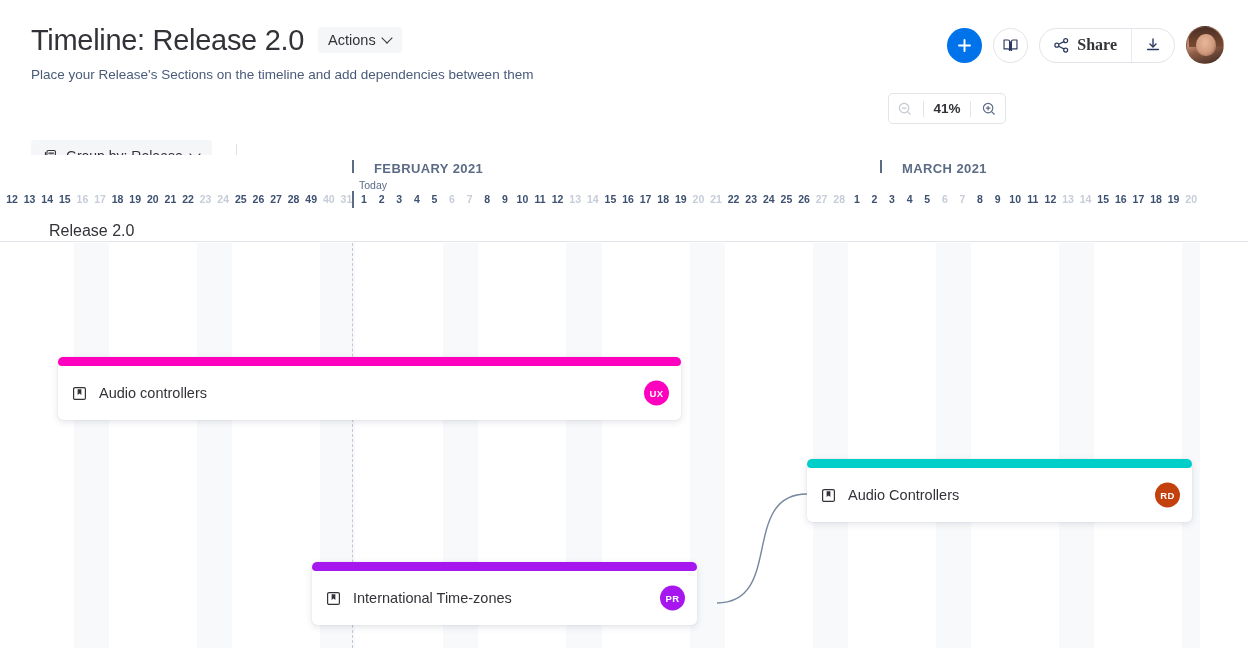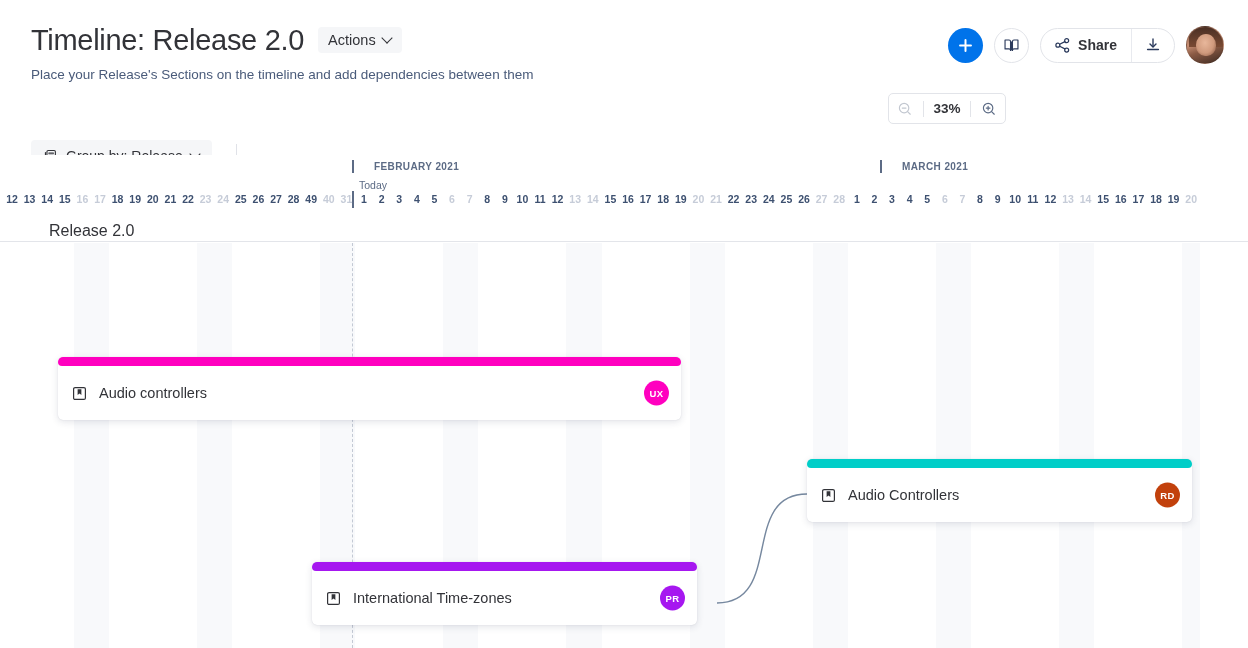--- a/index.html
+++ b/index.html
@@ -67,41 +67,41 @@
   }
   .circ-btn {
     width: 35px; height: 35px; border-radius: 50%; background: #fff; border: 1px solid #e2e4e9;
     display: flex; align-items: center; justify-content: center; cursor: pointer;
   }
   .share-group {
     display: flex; align-items: center; height: 35px; border: 1px solid #e2e4e9; border-radius: 18px; overflow: hidden; background:#fff;
   }
   .share-btn {
     display: flex; align-items: center; gap: 7px; padding: 0 14px 0 13px; height: 100%;
-    font-size: 14px; font-weight: 700; color: #323338; cursor: pointer; background: transparent; border: none;
+    font-size: 16px; font-weight: 700; color: #323338; cursor: pointer; background: transparent; border: none; font-family: Liberation Serif, serif;
   }
   .share-sep { width: 1px; height: 33px; background: #e8eaef; }
   .dl-btn { display: flex; align-items: center; justify-content: center; width: 42px; height: 100%; cursor: pointer; }
   .avatar {
     width: 38px; height: 38px; border-radius: 50%; overflow: hidden; cursor: pointer;
     background: linear-gradient(160deg,#6b4636 0%,#c88f74 38%,#8a5a44 60%,#3d2a22 100%);
     position: relative; border: 1px solid rgba(0,0,0,0.06);
   }
   .avatar::after {
     content:""; position:absolute; left:9px; top:7px; width:20px; height:22px; border-radius:50% 50% 45% 45%;
     background: radial-gradient(ellipse at 45% 40%, #e8b79b 0%, #d09a7d 55%, #7d4d38 100%);
   }
   .avatar::before {
     content:""; position:absolute; left:2px; top:0px; width:34px; height:20px; border-radius:50% 50% 0 0;
     background: linear-gradient(180deg,#4a2f24,#7a4a33);
   }
 
   
   .ruler { position: absolute; left: 0; top: 155px; width: 1248px; height: 55px; background: #fff; }
-  .month-lbl { position: absolute; top: 6px; font-size: 10px; font-weight: 700; color: #5c6b85; letter-spacing: 0.4px; white-space: nowrap; }
+  .month-lbl { position: absolute; top: 6px; font-size: 13px; font-weight: 700; color: #5c6b85; letter-spacing: 0.4px; white-space: nowrap; }
   .month-tick { position: absolute; top: 5px; width: 2px; height: 13px; background: #5c6b85; }
   .today-lbl { position: absolute; top: 24px; font-size: 10.5px; color: #5c6b85; white-space: nowrap; }
   .today-tick { position: absolute; top: 36px; width: 2px; height: 17px; background: #5c6b85; }
   .day { position: absolute; top: 38px; font-size: 10.5px; font-weight: 700; color: #3d5070; text-align: center; width: 18px; }
   .day.off { color: #c6ccd8; }
 
   
   .group-head { position: absolute; left: 0; top: 214px; width: 1248px; height: 28px; }
   .group-name { position: absolute; left: 49px; top: 8px; font-size: 16px; color: #323338; }
   .group-rule { position: absolute; left: 0; top: 27px; width: 1248px; height: 1px; background: #e3e5ea; }
@@ -163,21 +163,21 @@
 
     </div>
 
     <div class="zoom-box">
       <svg width="16" height="16" viewBox="0 0 18 18" fill="none">
         <circle cx="8" cy="8" r="5.3" stroke="#c2c7d0" stroke-width="1.3"></circle>
         <path d="M5.9 8h4.2" stroke="#c2c7d0" stroke-width="1.3" stroke-linecap="round"></path>
         <path d="M11.9 11.9l3 3" stroke="#c2c7d0" stroke-width="1.3" stroke-linecap="round"></path>
       </svg>
       <span class="zoom-divider"></span>
-      <span class="zoom-val">33%</span>
+      <span class="zoom-val">41%</span>
       <span class="zoom-divider"></span>
       <svg width="16" height="16" viewBox="0 0 18 18" fill="none">
         <circle cx="8" cy="8" r="5.3" stroke="#5c6b85" stroke-width="1.3"></circle>
         <path d="M5.9 8h4.2M8 5.9v4.2" stroke="#5c6b85" stroke-width="1.3" stroke-linecap="round"></path>
         <path d="M11.9 11.9l3 3" stroke="#5c6b85" stroke-width="1.3" stroke-linecap="round"></path>
       </svg>
     </div>
 
 
     <div class="top-actions">

